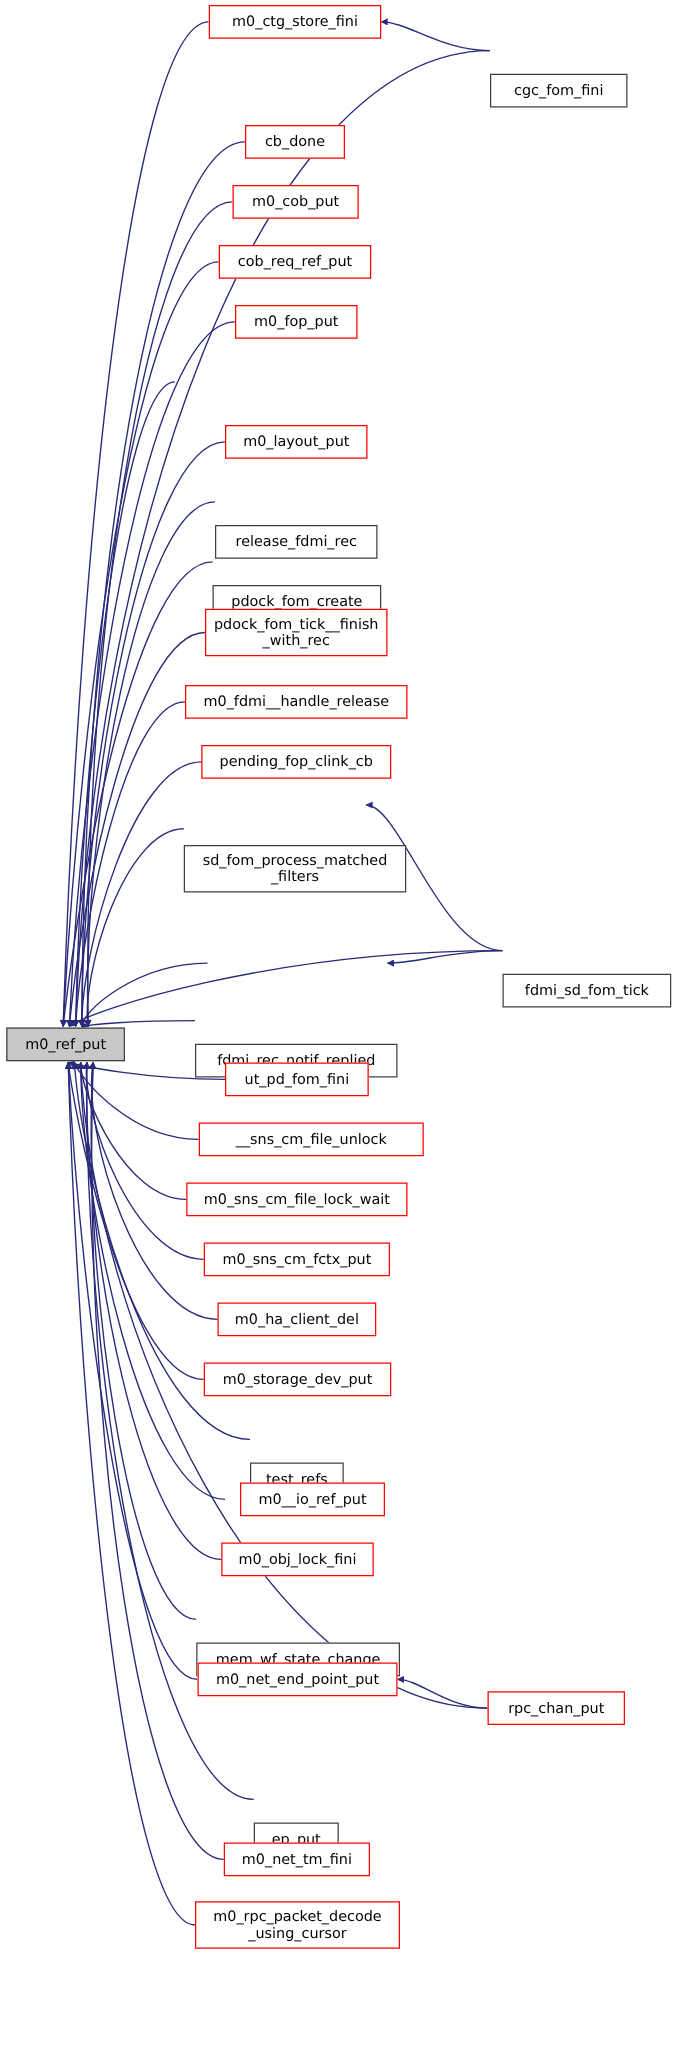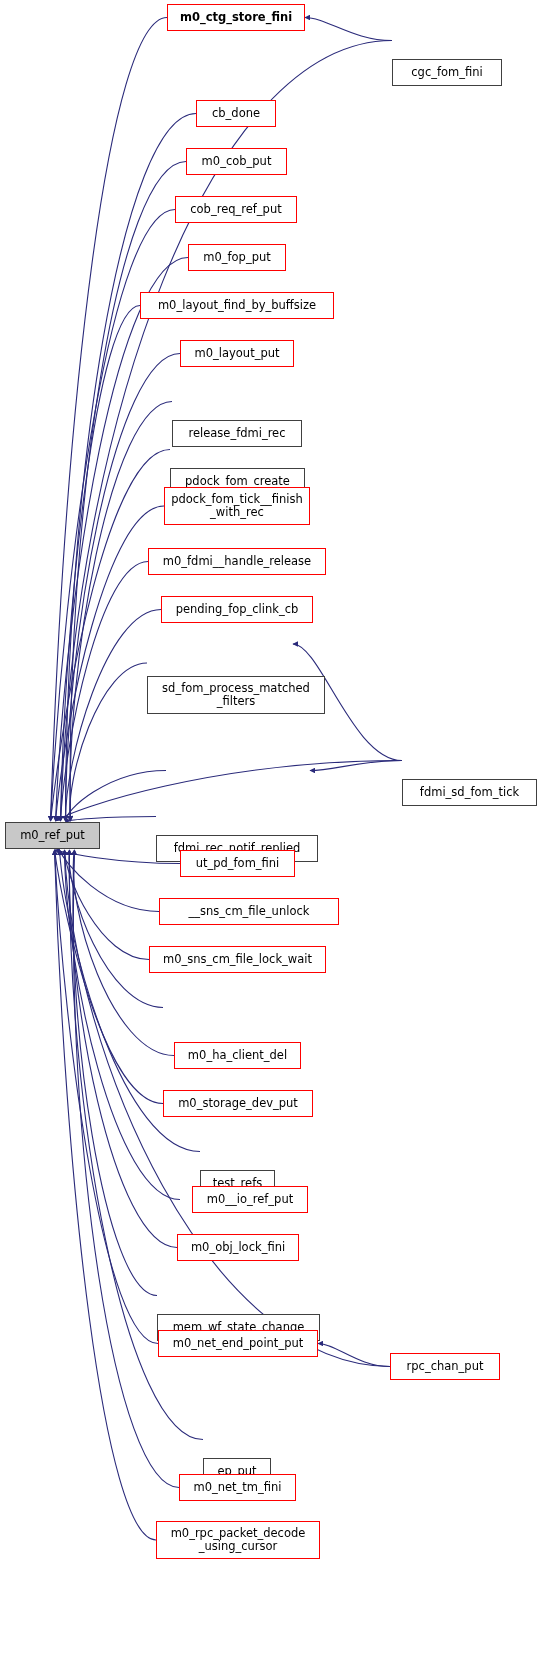--- a/index.html
+++ b/index.html
@@ -91,41 +91,41 @@
       <path d="M 180 1199.5 C 114.27499999999999 1199.5, 65.28 965.9175, 64.5 850" fill="none" stroke="#2a2a7a" stroke-width="1.1" marker-end="url(#ah)"></path>
       <path d="M 177 1247.5 C 112.925 1247.5, 65.16 989.7875, 69.5 850" fill="none" stroke="#2a2a7a" stroke-width="1.1" marker-end="url(#ah)"></path>
       <path d="M 157 1295.5 C 103.925 1295.5, 64.5 1015.5775000000001, 74.5 850" fill="none" stroke="#2a2a7a" stroke-width="1.1" marker-end="url(#ah)"></path>
       <path d="M 158 1343.5 C 104.375 1343.5, 64.5 1043.2875, 54.5 850" fill="none" stroke="#2a2a7a" stroke-width="1.1" marker-end="url(#ah)"></path>
       <path d="M 390 1366.5 C 357.6 1366.5, 336 1343.5, 318 1343.5" fill="none" stroke="#2a2a7a" stroke-width="1.1" marker-end="url(#ah)"></path>
       <path d="M 390 1366.5 C 208.77499999999998 1366.5, 73.68 1057.245625, 64.5 850" fill="none" stroke="#2a2a7a" stroke-width="1.1" marker-end="url(#ah)"></path>
       <path d="M 203 1439.5 C 124.625 1439.5, 66.2 1104.4675, 69.5 850" fill="none" stroke="#2a2a7a" stroke-width="1.1" marker-end="url(#ah)"></path>
       <path d="M 179 1487.5 C 113.82499999999999 1487.5, 65.24 1137.9375, 74.5 850" fill="none" stroke="#2a2a7a" stroke-width="1.1" marker-end="url(#ah)"></path>
       <path d="M 156 1540 C 103.475 1540, 64.5 1176.74375, 54.5 850" fill="none" stroke="#2a2a7a" stroke-width="1.1" marker-end="url(#ah)"></path>
     </svg>
-<div class="node red" style="left: 167px; top: 4px; width: 138px; height: 27px; font-weight: bold;">m0_ctg_store_fini</div>
+<div class="node red" style="left: 167px; top: 4px; width: 138px; height: 27px;">m0_ctg_store_fini</div>
     <div class="node black" style="left: 392px; top: 27px; width: 110px; height: 27px;">cgc_fom_fini</div>
     <div class="node red" style="left: 196px; top: 100px; width: 80px; height: 27px;">cb_done</div>
     <div class="node red" style="left: 186px; top: 148px; width: 101px; height: 27px;">m0_cob_put</div>
     <div class="node red" style="left: 175px; top: 196px; width: 122px; height: 27px;">cob_req_ref_put</div>
     <div class="node red" style="left: 188px; top: 244px; width: 98px; height: 27px;">m0_fop_put</div>
-    <div class="node red" style="left: 140px; top: 292px; width: 194px; height: 27px;">m0_layout_find_by_buffsize</div>
     <div class="node red" style="left: 180px; top: 340px; width: 114px; height: 27px;">m0_layout_put</div>
     <div class="node black" style="left: 172px; top: 388px; width: 130px; height: 27px;">release_fdmi_rec</div>
     <div class="node black" style="left: 170px; top: 436px; width: 135px; height: 27px;">pdock_fom_create</div>
     <div class="node red" style="left: 164px; top: 487px; width: 146px; height: 38px;">pdock_fom_tick__finish
 _with_rec</div>
     <div class="node red" style="left: 148px; top: 548px; width: 178px; height: 27px;">m0_fdmi__handle_release</div>
     <div class="node red" style="left: 161px; top: 596px; width: 152px; height: 27px;">pending_fop_clink_cb</div>
     <div class="node black" style="left: 147px; top: 644px; width: 178px; height: 38px;">sd_fom_process_matched
 _filters</div>
     <div class="node black" style="left: 402px; top: 747px; width: 135px; height: 27px;">fdmi_sd_fom_tick</div>
     <div class="node black" style="left: 156px; top: 803px; width: 162px; height: 27px;">fdmi_rec_notif_replied</div>
     <div class="node red" style="left: 180px; top: 850px; width: 115px; height: 27px;">ut_pd_fom_fini</div>
     <div class="node red" style="left: 159px; top: 898px; width: 180px; height: 27px;">__sns_cm_file_unlock</div>
     <div class="node red" style="left: 149px; top: 946px; width: 177px; height: 27px;">m0_sns_cm_file_lock_wait</div>
+    <div class="node red" style="left: 163px; top: 994px; width: 149px; height: 27px;">m0_sns_cm_fctx_put</div>
     <div class="node red" style="left: 174px; top: 1042px; width: 127px; height: 27px;">m0_ha_client_del</div>
     <div class="node red" style="left: 163px; top: 1090px; width: 150px; height: 27px;">m0_storage_dev_put</div>
     <div class="node black" style="left: 200px; top: 1138px; width: 75px; height: 27px;">test_refs</div>
     <div class="node red" style="left: 180px; top: 1186px; width: 116px; height: 27px; margin-left: 12px;">m0__io_ref_put</div>
     <div class="node red" style="left: 177px; top: 1234px; width: 122px; height: 27px;">m0_obj_lock_fini</div>
     <div class="node black" style="left: 157px; top: 1282px; width: 163px; height: 27px;">mem_wf_state_change</div>
     <div class="node red" style="left: 158px; top: 1330px; width: 160px; height: 27px;">m0_net_end_point_put</div>
     <div class="node red" style="left: 390px; top: 1353px; width: 110px; height: 27px;">rpc_chan_put</div>
     <div class="node black" style="left: 203px; top: 1426px; width: 68px; height: 27px;">ep_put</div>
     <div class="node red" style="left: 179px; top: 1474px; width: 117px; height: 27px;">m0_net_tm_fini</div>

